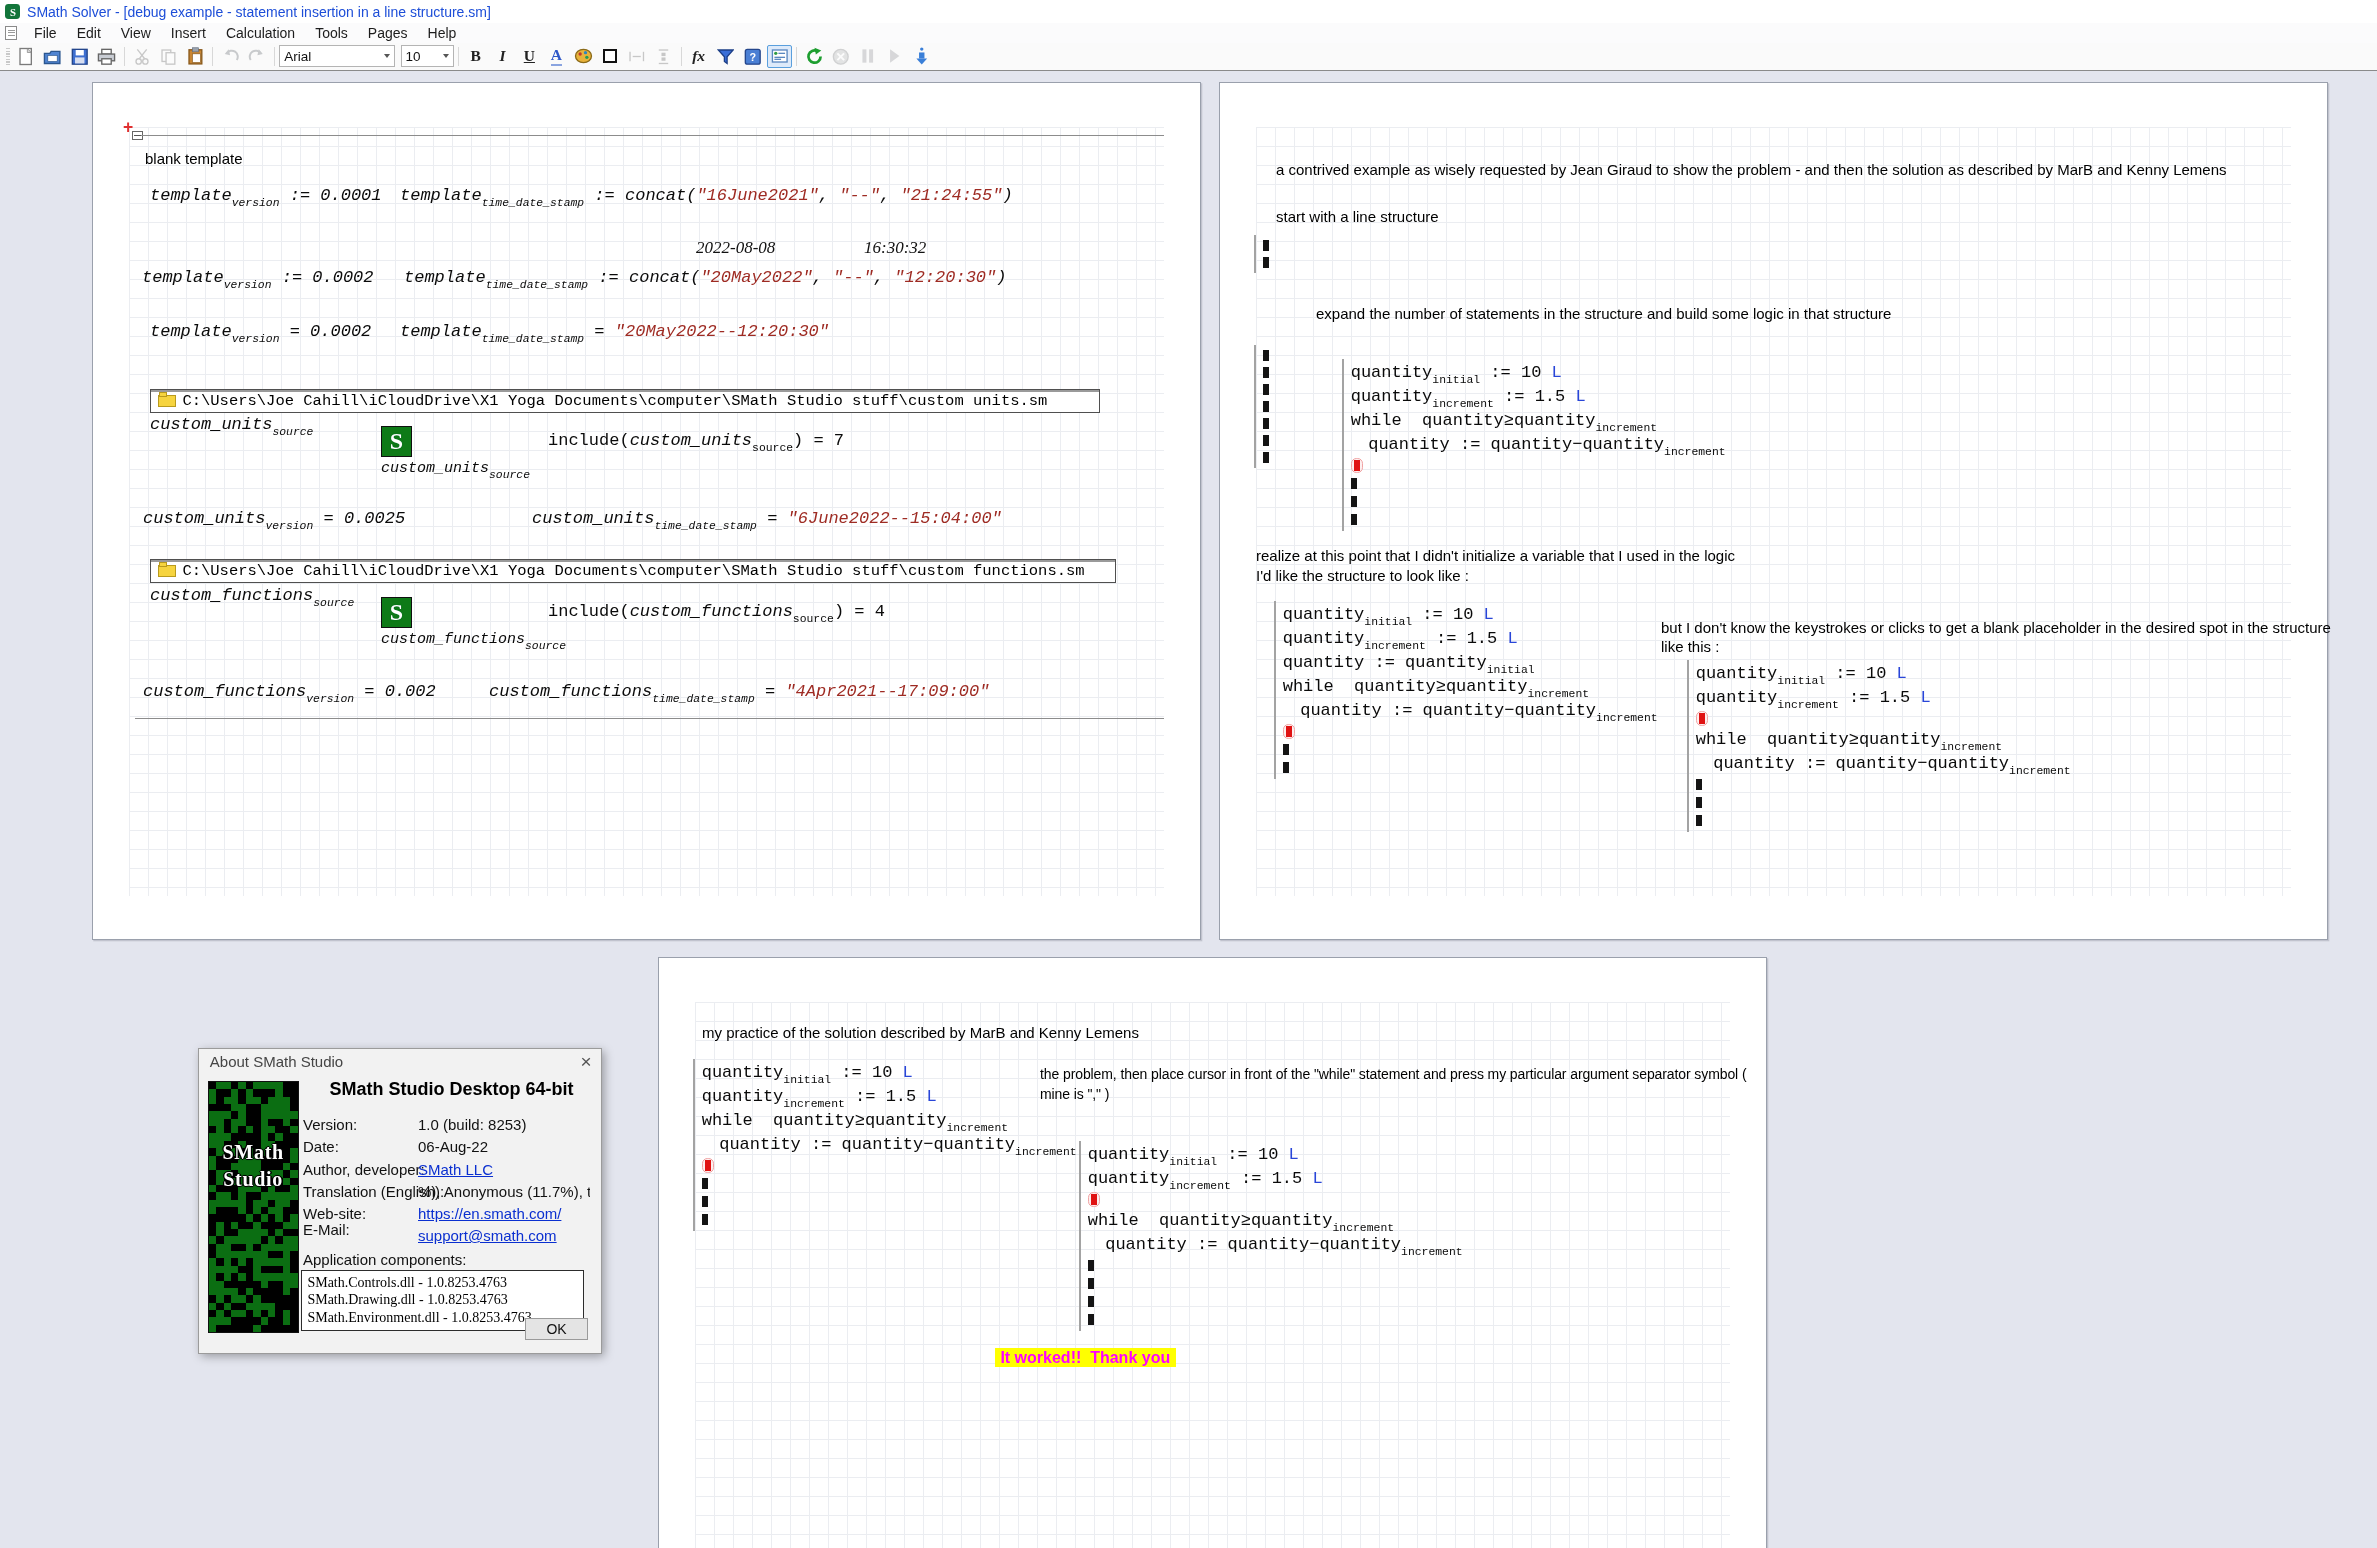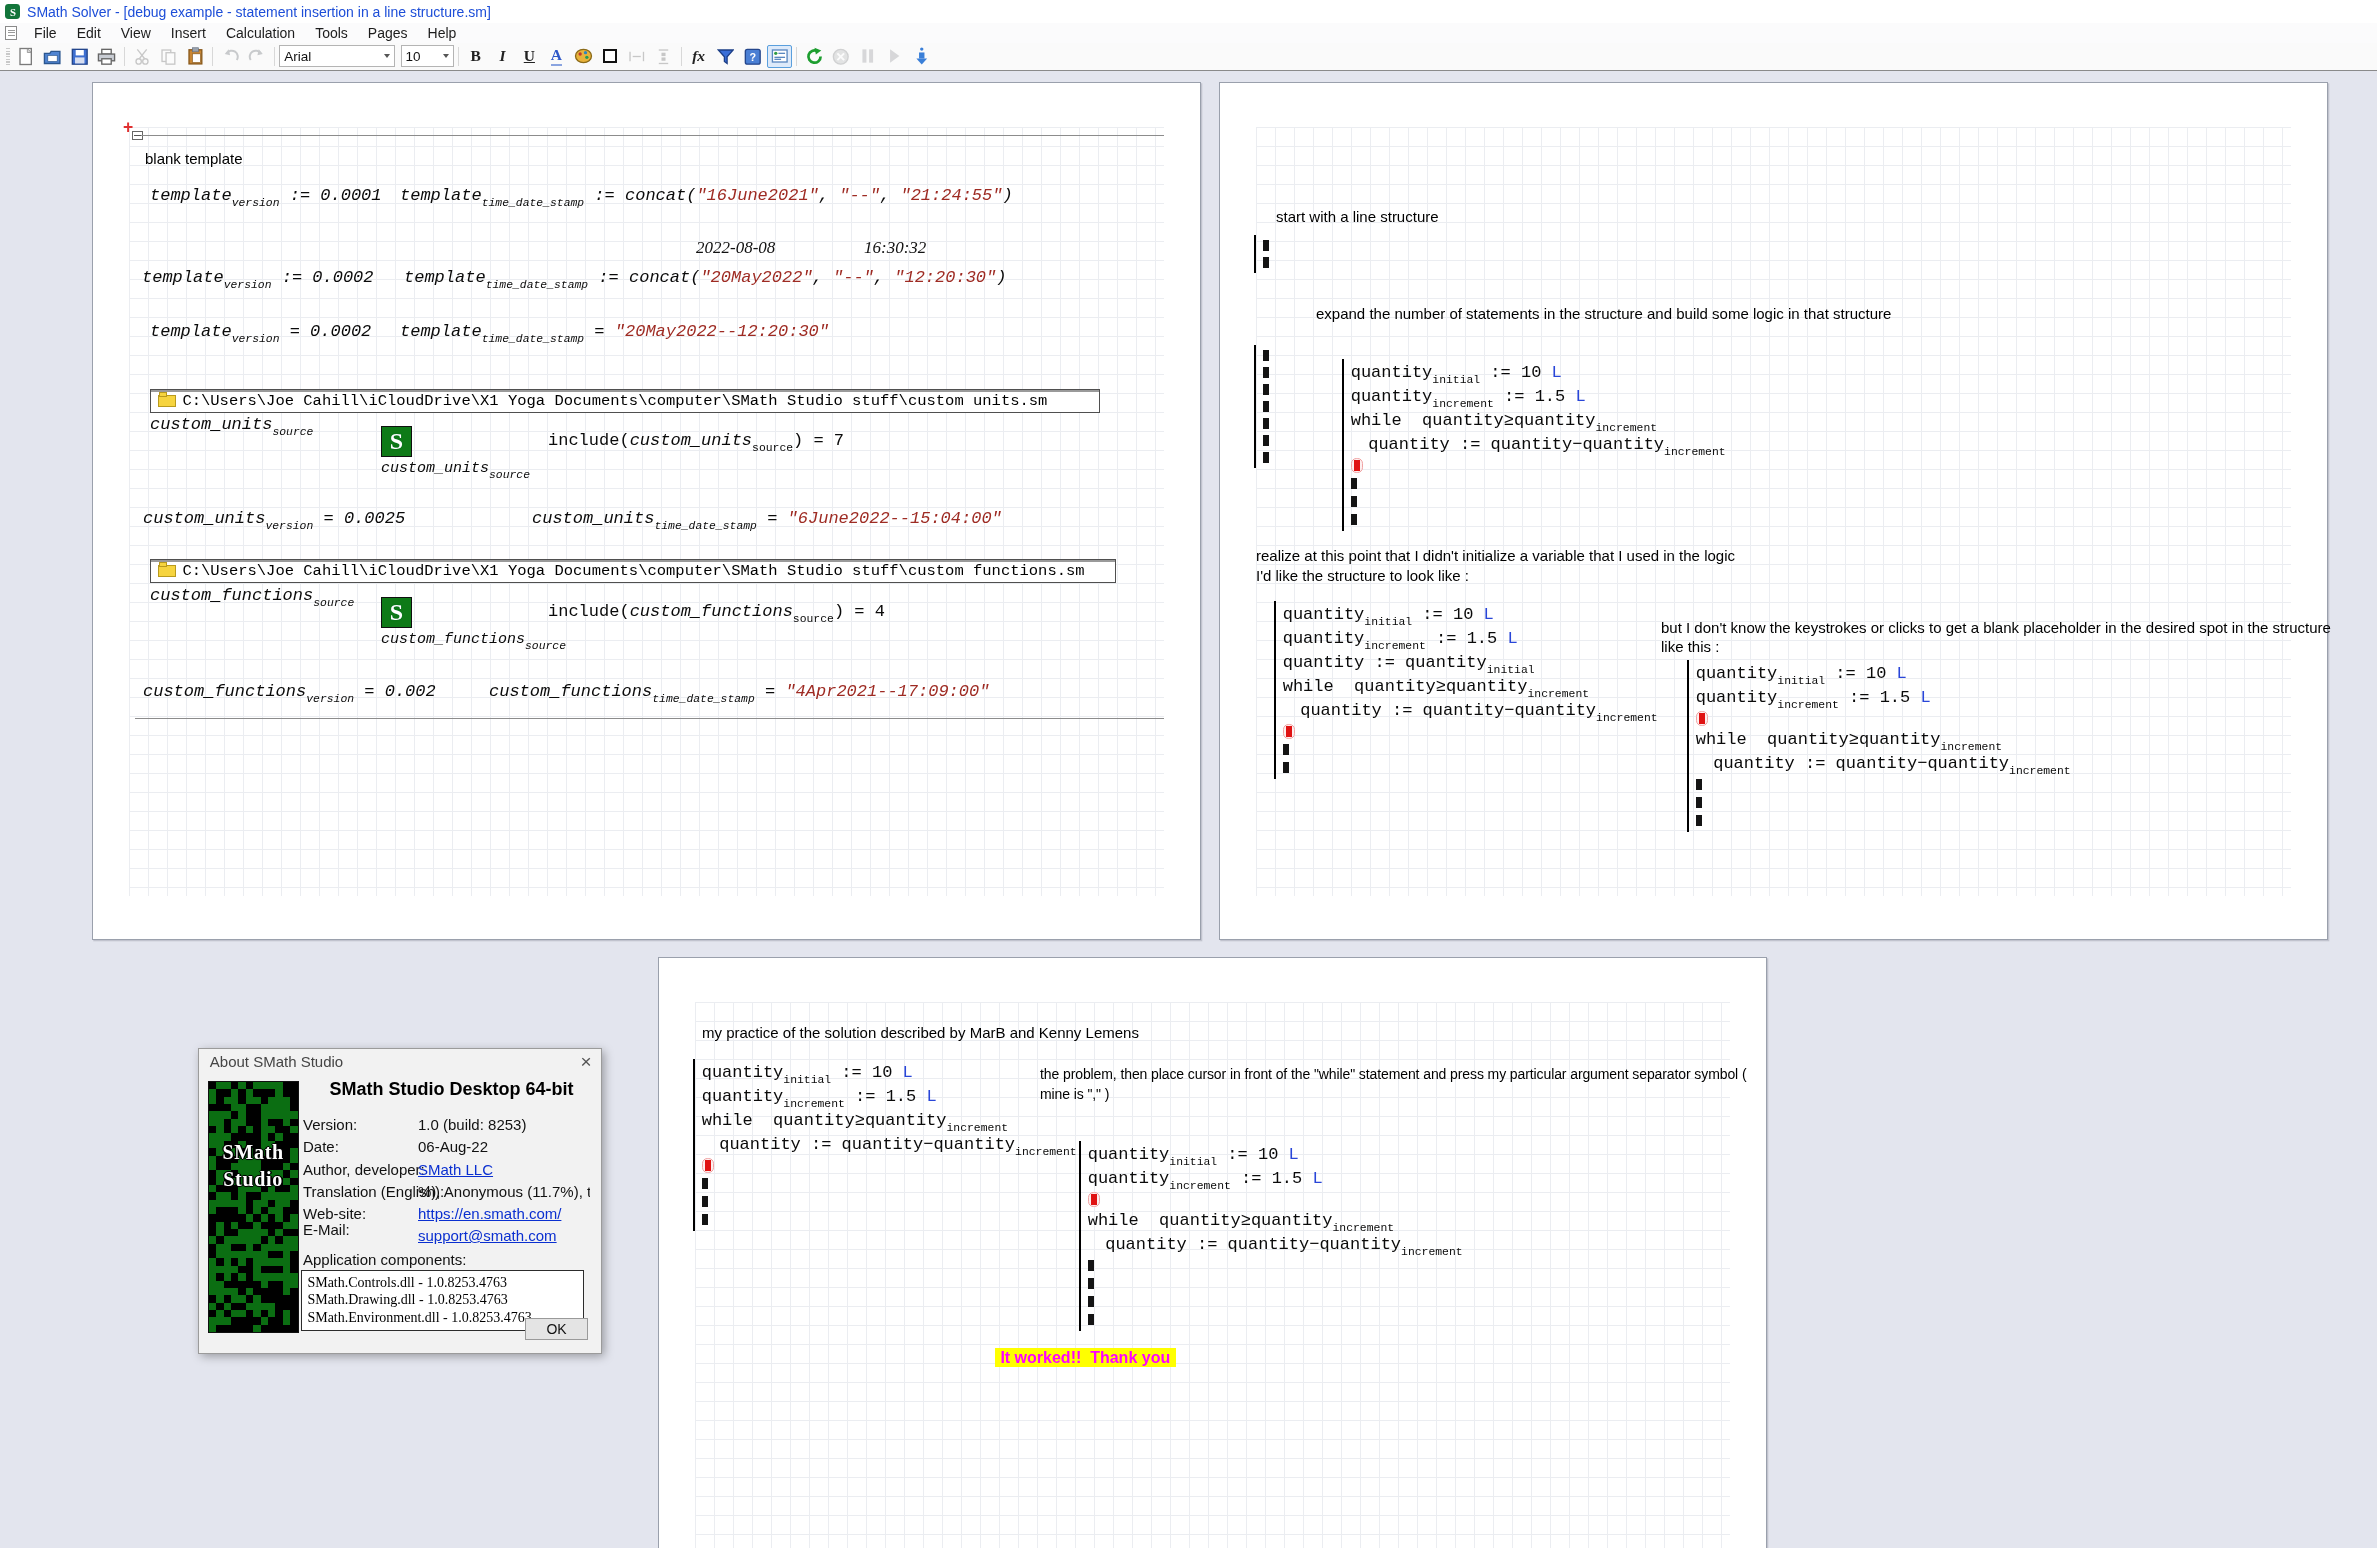--- a/index.html
+++ b/index.html
@@ -37,21 +37,21 @@
   .it .m-row{font-style:italic;}
   .cap .m-row{font-size:15px;line-height:17.5px;height:17.5px;}
   .sub{font-size:11.4px;vertical-align:-6px;}
   .str{color:#9e2b23;}
   .unit{color:#2946d8;}
   .itk{font-style:italic;}
   .m-row.ph-row{height:18px;line-height:18px;}
   .ph{display:inline-block;width:6.7px;height:10.8px;background:#141414;vertical-align:middle;}
   .phw{display:inline-block;padding:0.7px 2px;border:1.3px solid #f0a3a3;border-radius:5.4px;background:#fdf0f0;vertical-align:middle;line-height:0;}
   .phw .ph{background:#e01212;}
-  .codeblock{position:absolute;border-left:2px solid #000000;padding:2px 0 2px 6.7px;}
+  .codeblock{position:absolute;border-left:2px solid #a3a3a3;padding:2px 0 2px 6.7px;}
   .rh25 .m-row{height:17px;line-height:17px;}
 
   .filebox{position:absolute;height:24px;border:1.3px solid #4f4f4f;background:#fff;box-shadow:inset 0 2px 0 #9a9a9a;display:flex;align-items:center;gap:6.7px;padding:0 6.7px;box-sizing:border-box;font-family:"Liberation Mono",monospace;font-size:15.5px;white-space:nowrap;overflow:hidden;}
   .folder{width:16px;height:10.8px;background:#f6d43f;border:0.7px solid #b99a1d;position:relative;flex:0 0 auto;}
   .folder i{position:absolute;left:0;top:-3.4px;width:6.7px;height:2.7px;background:#f6d43f;border:0.7px solid #b99a1d;}
   .sicon{position:absolute;width:31px;height:31px;background:#0e7a17;border:1.3px solid #101010;display:flex;align-items:center;justify-content:center;color:#fff;font:bold 24px "Liberation Serif",serif;text-shadow:0 0 1.3px #063;box-sizing:border-box;}
   .serifit{position:absolute;font:italic 17px "Liberation Serif",serif;color:#111;white-space:nowrap;}
 
   .fold-plus{position:absolute;color:#e03030;font:bold 17.5px "Liberation Sans",sans-serif;}
   .fold-box{position:absolute;width:10.8px;height:9.4px;border:1.3px solid #666;background:#fff;box-sizing:border-box;}
@@ -354,20 +354,21 @@
   <div class="math it" style="left:396px;top:597px;">
       <span class="m-row">custom_functions<span class="sub">time_date_stamp</span> = <span class="str">"4Apr2021--17:09:00"</span></span>
     </div>
 
   <div class="hr" style="left:42px;top:635px;width:1029px;"></div>
 </div>
 
 <div class="page" id="page2" style="left:1219px;top:82px;width:1109px;height:858px;">
   <div class="grid" style="left:36px;top:44px;right:36px;bottom:43px;"></div>
 
+  <div class="note" style="left:56px;top:78px;">a contrived example as wisely requested by Jean Giraud to show the problem - and then the solution as described by MarB and Kenny Lemens</div>
   <div class="note" style="left:56px;top:125px;">start with a line structure</div>
 
   <div class="codeblock rh25" style="left:34px;top:152px;">
       <span class="m-row ph-row"><span class="ph"></span></span>
       <span class="m-row ph-row"><span class="ph"></span></span>
     </div>
 
   <div class="note" style="left:56px;top:222px;margin-left:40px;">expand the number of statements in the structure and build some logic in that structure</div>
 
   <div class="codeblock rh25" style="left:34px;top:262px;">

